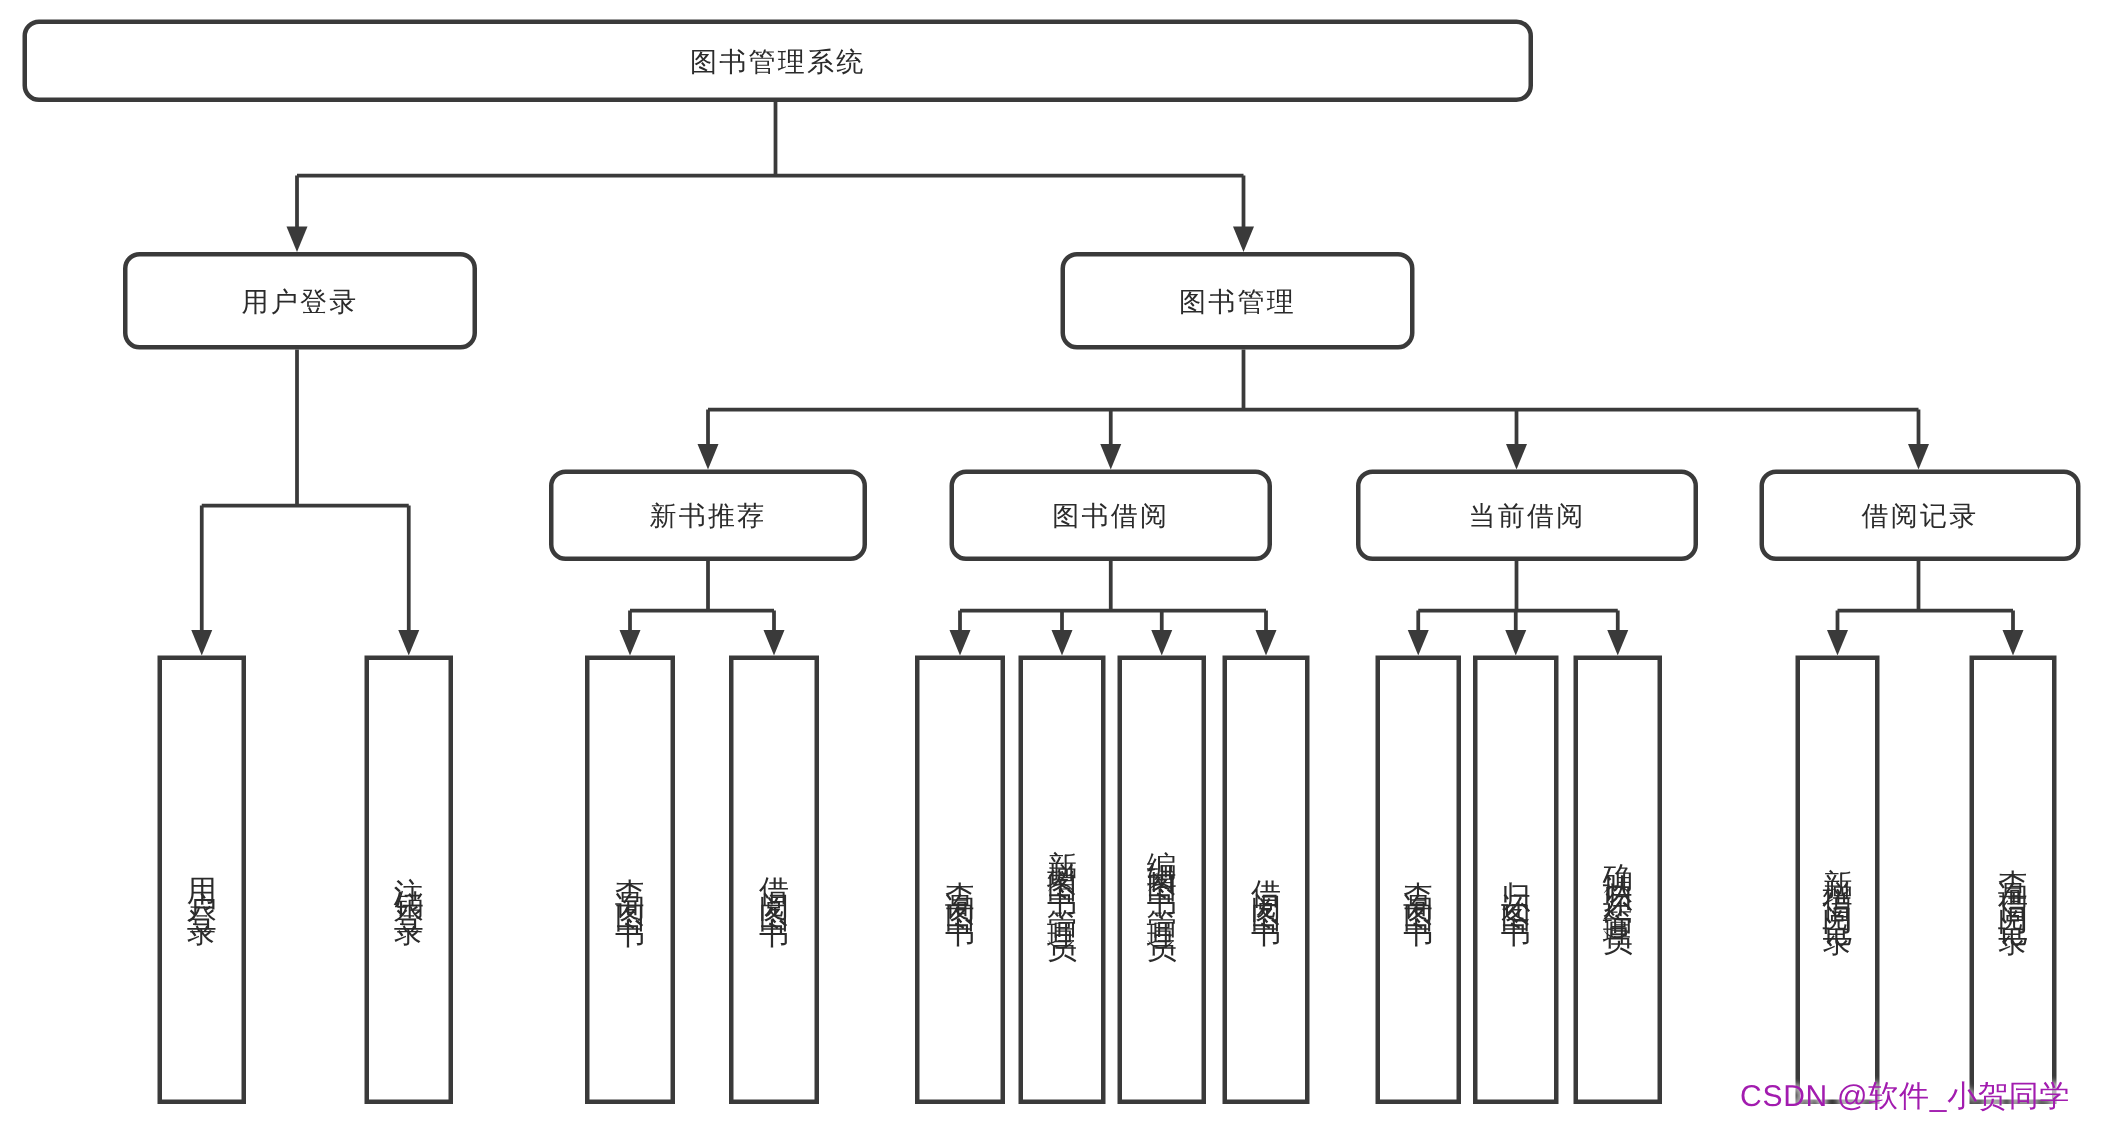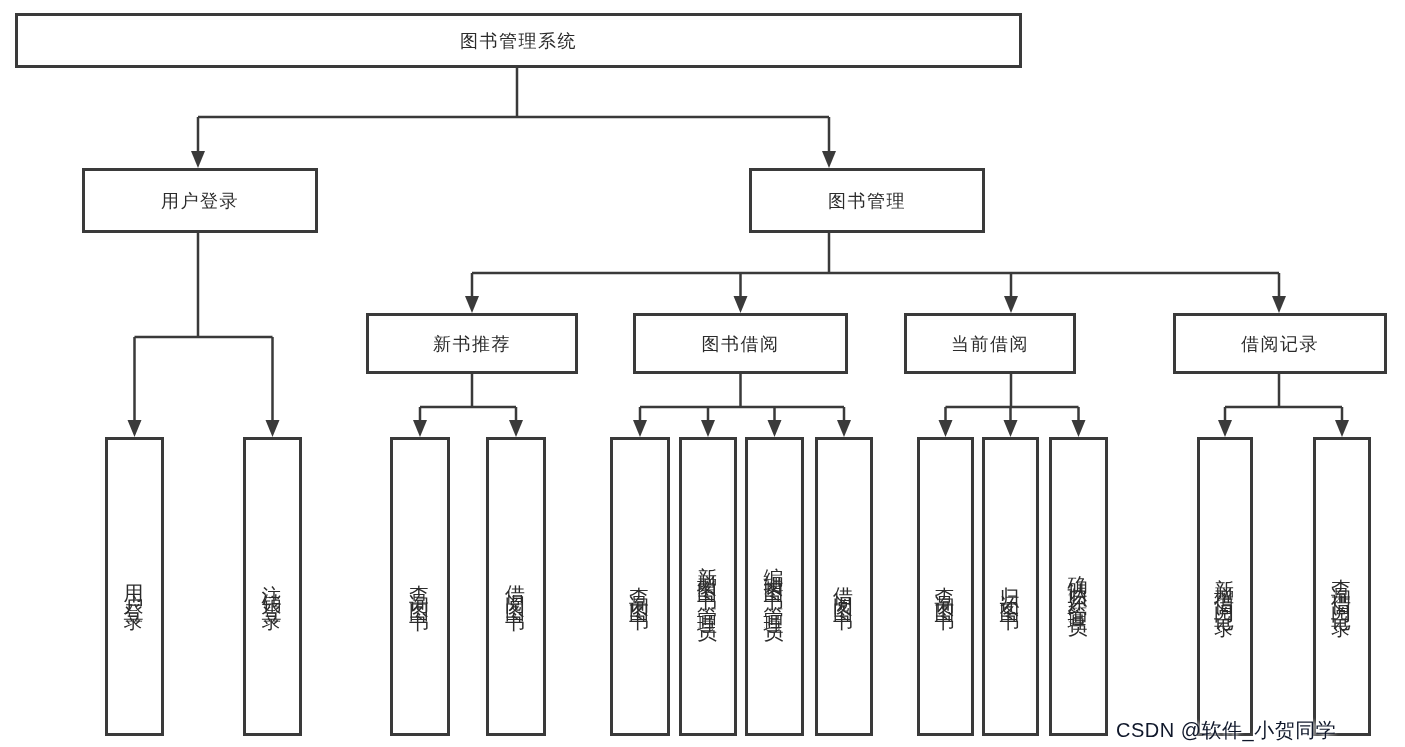--- a/index.html
+++ b/index.html
@@ -13,53 +13,53 @@
   svg.connectors{position:absolute;left:0;top:0;z-index:1;}
   .box{
     position:absolute;
     box-sizing:border-box;
     background:#ffffff;
     border:3px solid #3a3a3a;
     display:flex;align-items:center;justify-content:center;
     color:#2b2b2b;
     z-index:2;
   }
-  .hbox{font-size:18px;letter-spacing:1.5px;}
+  .hbox{font-size:18px;letter-spacing:1.5px;border-radius:11px;}
   .vbox{
     writing-mode:vertical-lr;
     text-orientation:mixed;
     font-size:20px;
     letter-spacing:9px;
     top:437px;height:299px;
   }
   #n-root{left:15px;top:13px;width:1007px;height:55px;}
   #n-l2a{left:82px;top:168px;width:236px;height:65px;}
-  #n-l2b{left:749px;top:168px;width:236px;height:65px;}
+  #n-l2b{left:707px;top:168px;width:236px;height:65px;}
   #n-l3a{left:366px;top:313px;width:212px;height:61px;}
   #n-l3b{left:633px;top:313px;width:215px;height:61px;}
-  #n-l3c{left:904px;top:313px;width:172px;height:61px;}
+  #n-l3c{left:904px;top:313px;width:228px;height:61px;}
   #n-l3d{left:1173px;top:313px;width:214px;height:61px;}
   #n-a1{left:105px;width:59px;}
   #n-a2{left:243px;width:59px;}
   #n-b1{left:390px;width:60px;}
   #n-b2{left:486px;width:60px;}
   #n-c1{left:610px;width:60px;letter-spacing:8px;}
   #n-c2{left:679px;width:58px;letter-spacing:8px;}
   #n-c3{left:745px;width:59px;letter-spacing:8px;}
   #n-c4{left:815px;width:58px;letter-spacing:8px;}
   #n-d1{left:917px;width:57px;letter-spacing:8px;}
   #n-d2{left:982px;width:57px;letter-spacing:8px;}
   #n-d3{left:1049px;width:59px;letter-spacing:6px;}
   #n-e1{left:1197px;width:56px;letter-spacing:8px;}
   #n-e2{left:1313px;width:58px;letter-spacing:8px;}
   .watermark{
     position:absolute;
-    left:1116px;top:717px;
+    left:1160px;top:717px;
     font-size:20px;
-    color:#0f172a;
+    color:#a21caf;
     letter-spacing:0.5px;
     white-space:nowrap;
     z-index:3;
     text-shadow:0 0 4px #ffffff,0 0 4px #ffffff;
   }
   .line{fill:none;stroke:#3a3a3a;stroke-width:2.5;}
   .arrow{fill:#3a3a3a;stroke:none;}
 </style>
 </head>
 <body>

